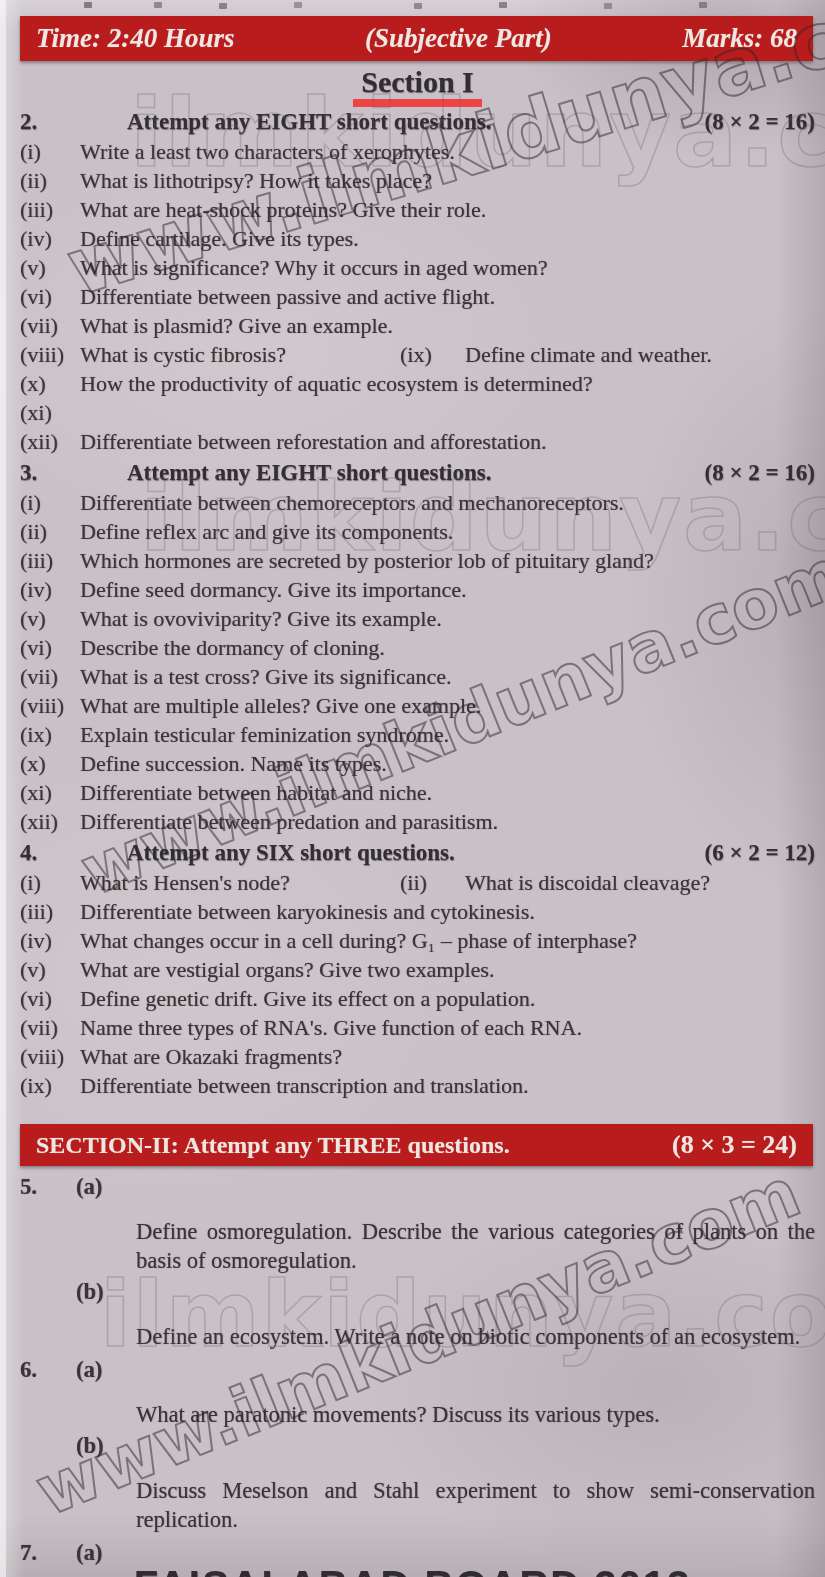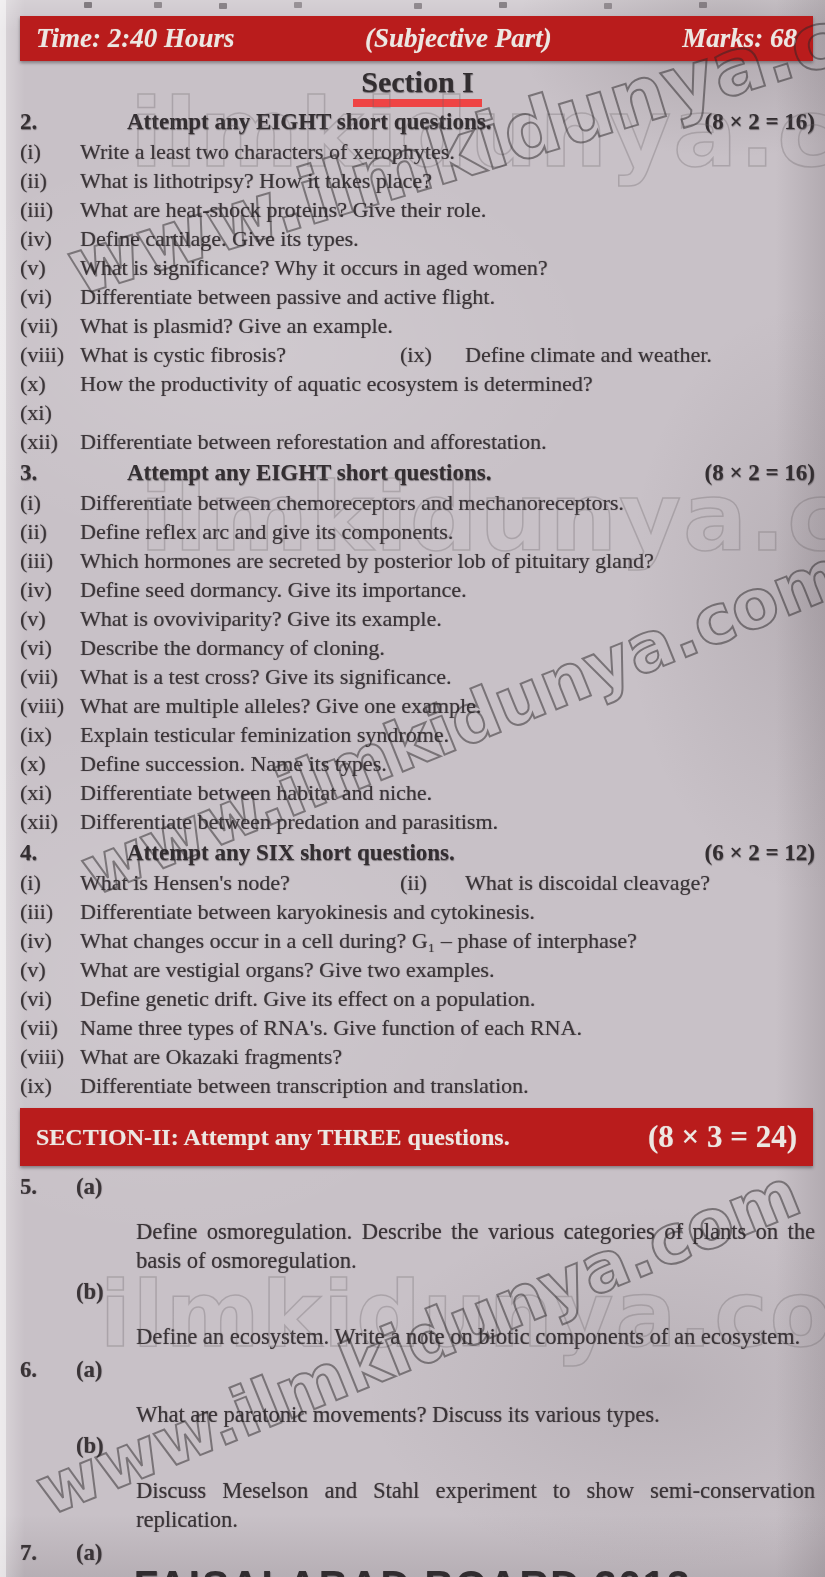--- a/index.html
+++ b/index.html
@@ -31,22 +31,22 @@
   .content { position:relative; z-index:1; padding:16px 10px 0 20px; }
 
   .bar {
     display:flex; justify-content:space-between; align-items:center;
     background:#b91c1c; color:#ece7e2;
     font-weight:bold; font-style:italic; font-size:27px;
     height:45px; padding:0 16px; margin-right:2px;
     box-shadow:0 2px 3px rgba(50,44,48,0.45);
     text-shadow:0 0 1px rgba(255,255,255,0.4);
   }
-  .bar2 { font-style:normal; font-size:24px; height:58px; margin-top:8px; }
-  .bar2 .b2marks { font-size:31px; }
+  .bar2 { font-style:normal; font-size:24px; height:42px; margin-top:24px; }
+  .bar2 .b2marks { font-size:26px; }
 
   .sec1-wrap { text-align:center; margin-top:4px; height:40px; }
   .sec-title {
     display:inline-block; font-weight:bold; font-size:30px; color:#322d30;
     border-bottom:8px solid #ef4444; padding:0 8px 0 8px; line-height:34px;
     text-shadow:0.5px 0.5px 1px rgba(50,45,48,0.6);
   }
 
   .qhead { display:flex; align-items:baseline; font-weight:bold; font-size:23px; line-height:30px; margin-top:2px; color:#332e31;
     text-shadow:0.5px 0.5px 1px rgba(51,46,49,0.55); }

